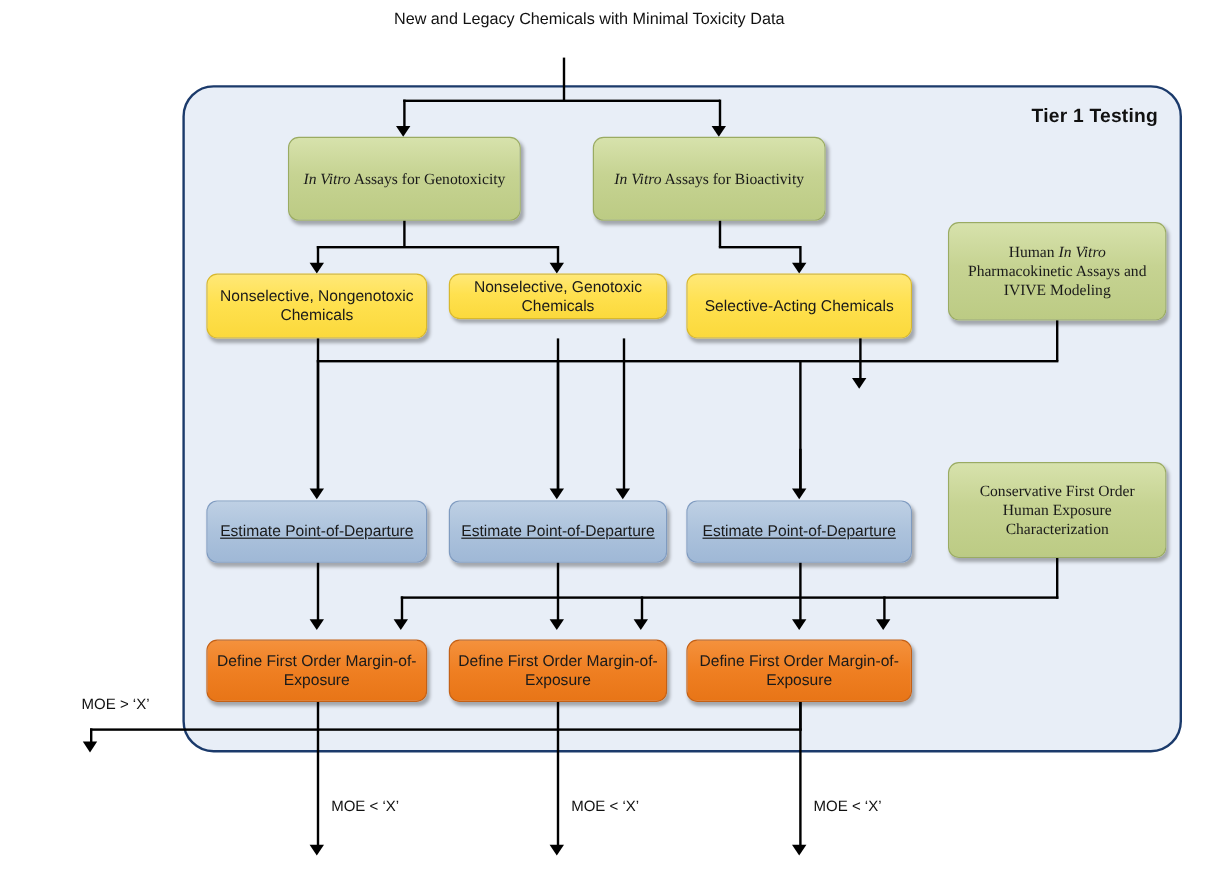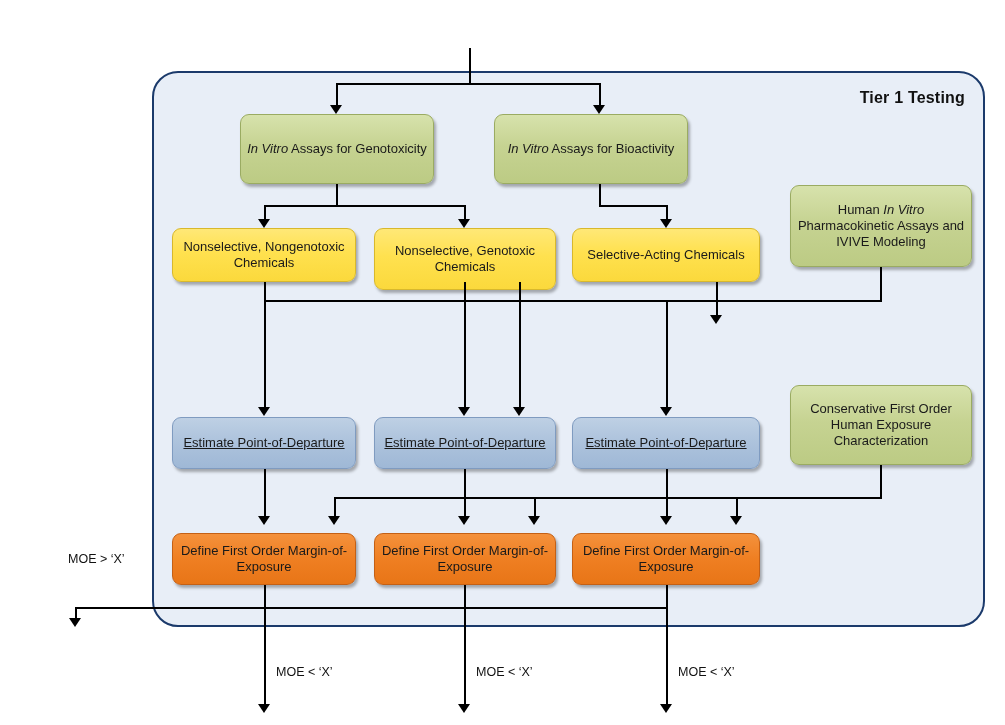--- a/index.html
+++ b/index.html
@@ -48,20 +48,21 @@
     text-align: center;
     font-size: 13px;
     line-height: 1.22;
     color: #1a1a1a;
     padding: 4px 6px;
     box-shadow: 2px 3px 3px rgba(0,0,0,0.30);
   }
   .green {
     background: linear-gradient(to bottom, #d7e2ac 0%, #c6d392 45%, #bccb84 100%);
     border: 1px solid #9aab62;
+    font-family: Liberation Serif, serif;
   }
   .yellow {
     background: linear-gradient(to bottom, #ffe877 0%, #ffe14f 45%, #fbd93c 100%);
     border: 1px solid #d8b82c;
   }
   .red {
     background: linear-gradient(to bottom, #eaa9a4 0%, #e49a94 50%, #de8d88 100%);
     border: 1px solid #c07a76;
   }
   .blue {
@@ -107,20 +108,23 @@
     border-left: 6px solid transparent;
     border-right: 6px solid transparent;
     border-top: 9px solid #000;
   }
 </style>
 </head>
 <body>
 
 <div id="canvas">
 
+  <div class="free-text" style="left:326px; top:8px; width:330px; font-weight:normal;">
+    <span>New and Legacy Chemicals with Minimal Toxicity Data</span>
+  </div>
 
   <div class="tier-box">
     <div class="tier-label">Tier 1 Testing</div>
   </div>
 
   <div class="ln ln-v" style="left:469px; top:48px; height:36px;"></div>
 
   <div class="ln ln-h" style="left:336px; top:83px; width:264px;"></div>
 
   <div class="ln ln-v" style="left:336px; top:83px; height:25px;"></div>
@@ -150,21 +154,21 @@
 
   <div class="ln ln-v" style="left:599px; top:184px; height:22px;"></div>
   <div class="ln ln-h" style="left:599px; top:205px; width:68px;"></div>
   <div class="ln ln-v" style="left:666px; top:205px; height:17px;"></div>
   <div class="arrow-down" style="left:660px; top:219px;"></div>
 
   <div class="node yellow" style="left:172px; top:228px; width:184px; height:54px;">
     <span>Nonselective, Nongenotoxic Chemicals</span>
   </div>
 
-  <div class="node yellow" style="left:374px; top:228px; width:182px; height:62px;align-items:center;">
+  <div class="node yellow" style="left:374px; top:228px; width:182px; height:38px;align-items:center;">
     <span>Nonselective, Genotoxic Chemicals</span>
   </div>
 
   <div class="node green" style="left:790px; top:185px; width:182px; height:82px;">
     <div>
       <span>Human </span><em>In Vitro</em><span> Pharmacokinetic Assays and IVIVE Modeling</span>
     </div>
   </div>
 
   <div class="node yellow" style="left:572px; top:228px; width:188px; height:54px;">
@@ -230,21 +234,21 @@
     <span>Define First Order Margin-of-Exposure</span>
   </div>
   <div class="node orange" style="left:572px; top:533px; width:188px; height:52px;">
     <span>Define First Order Margin-of-Exposure</span>
   </div>
 
   <div class="ln ln-v" style="left:666px; top:585px; height:24px;"></div>
   <div class="ln ln-h" style="left:75px; top:607px; width:593px;"></div>
   <div class="ln ln-v" style="left:75px; top:607px; height:14px;"></div>
   <div class="arrow-down" style="left:69px; top:618px;"></div>
-  <div class="moe-label" style="left:68px; top:552px;">MOE &gt; ‘X’</div>
+  <div class="moe-label" style="left:68px; top:580px;">MOE &gt; ‘X’</div>
 
 
   <div class="ln ln-v" style="left:264px; top:585px; height:122px;"></div>
   <div class="arrow-down" style="left:258px; top:704px;"></div>
   <div class="moe-label" style="left:276px; top:665px;">MOE &lt; ‘X’</div>
 
   <div class="ln ln-v" style="left:464px; top:585px; height:122px;"></div>
   <div class="arrow-down" style="left:458px; top:704px;"></div>
   <div class="moe-label" style="left:476px; top:665px;">MOE &lt; ‘X’</div>
 

